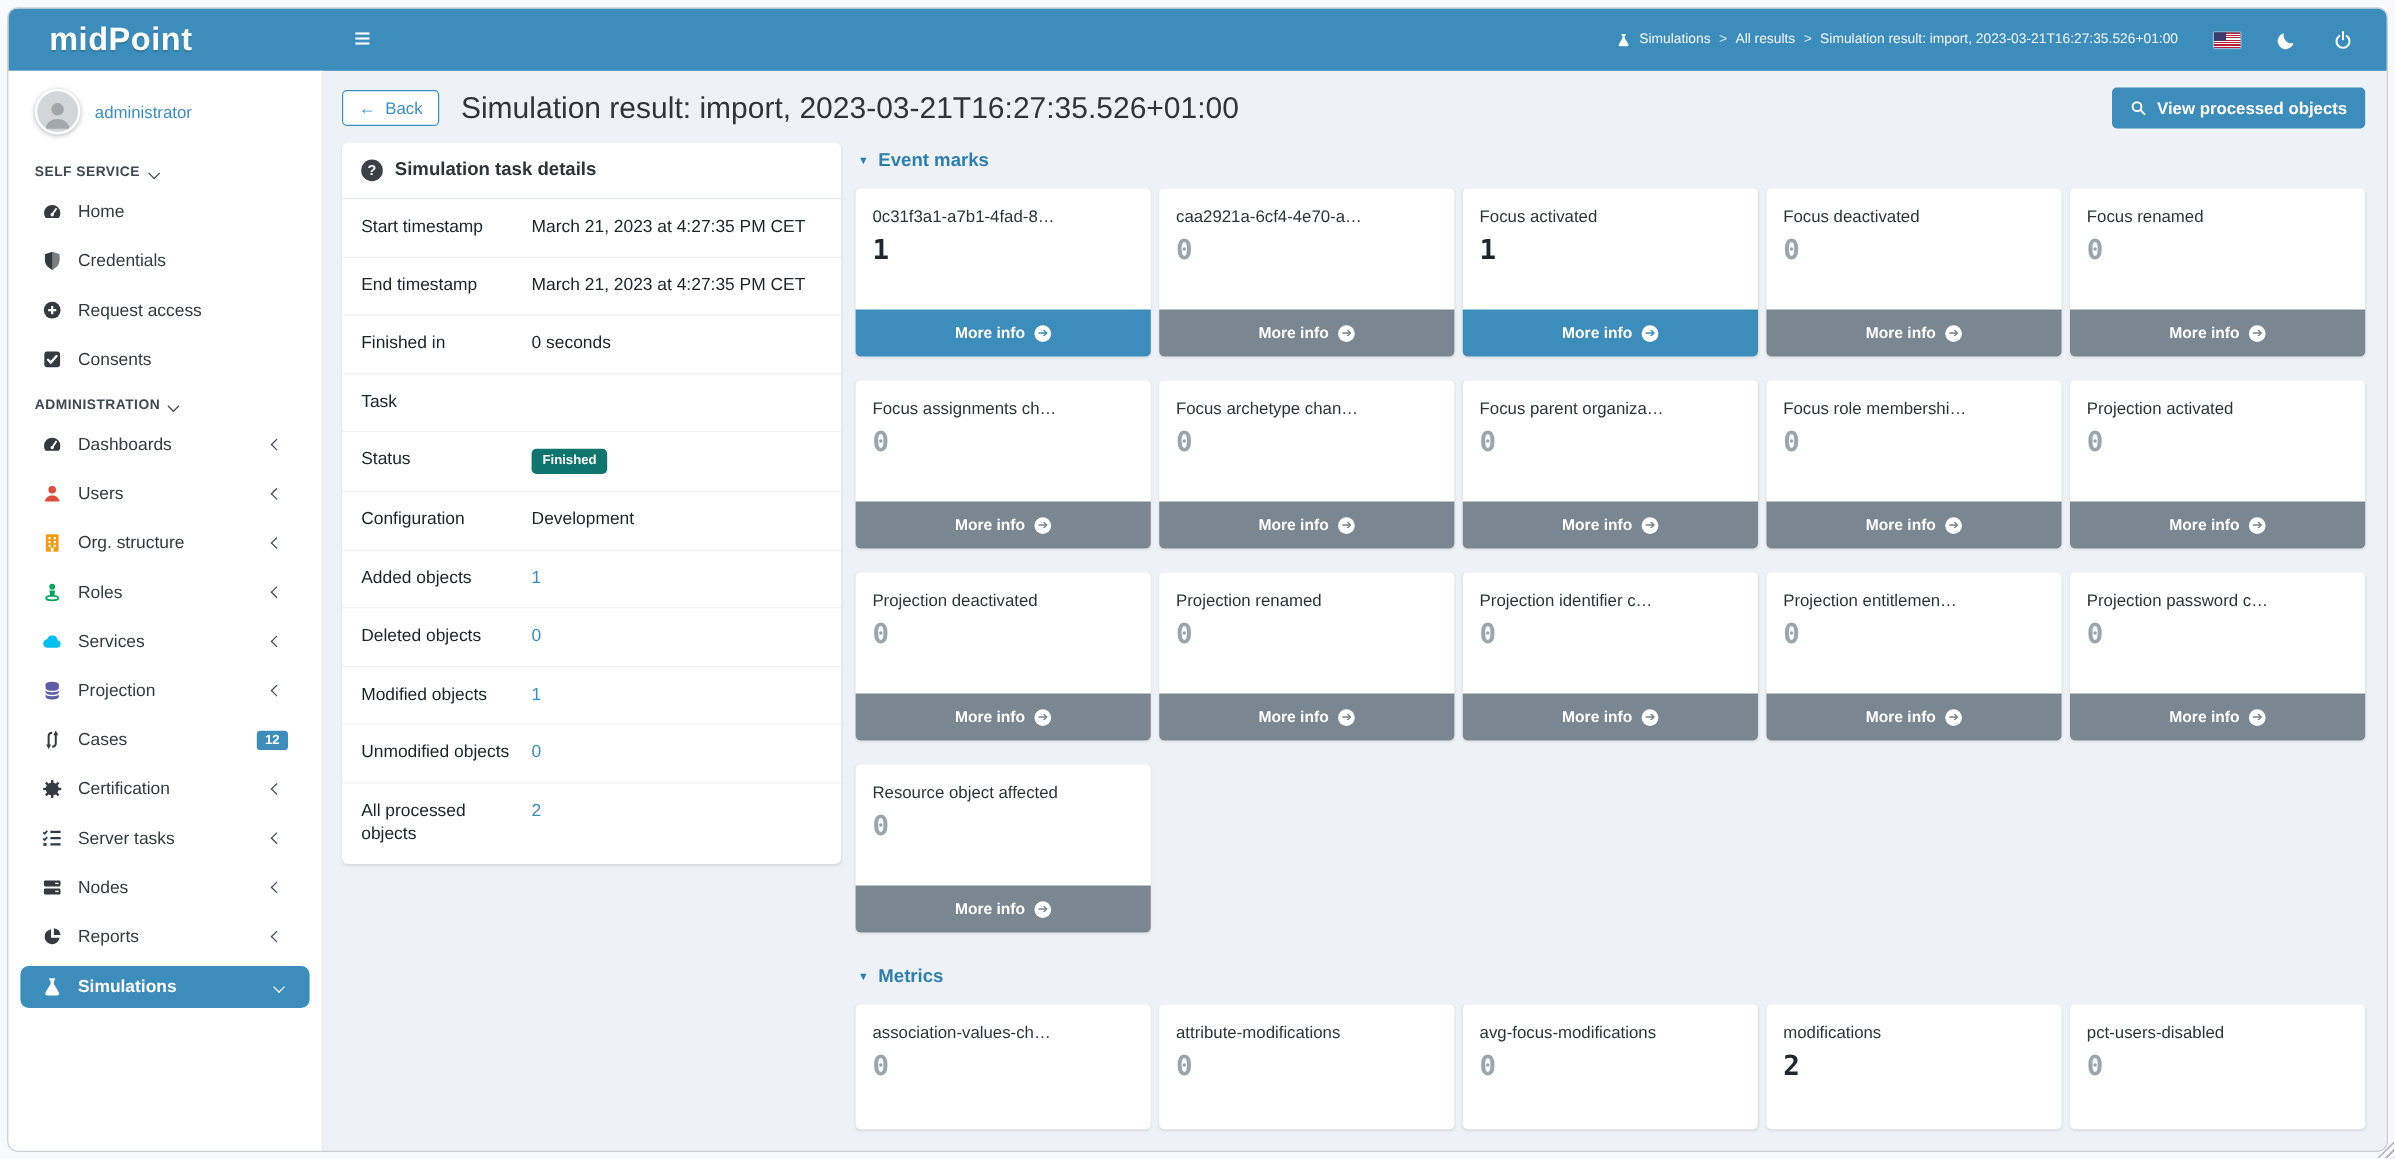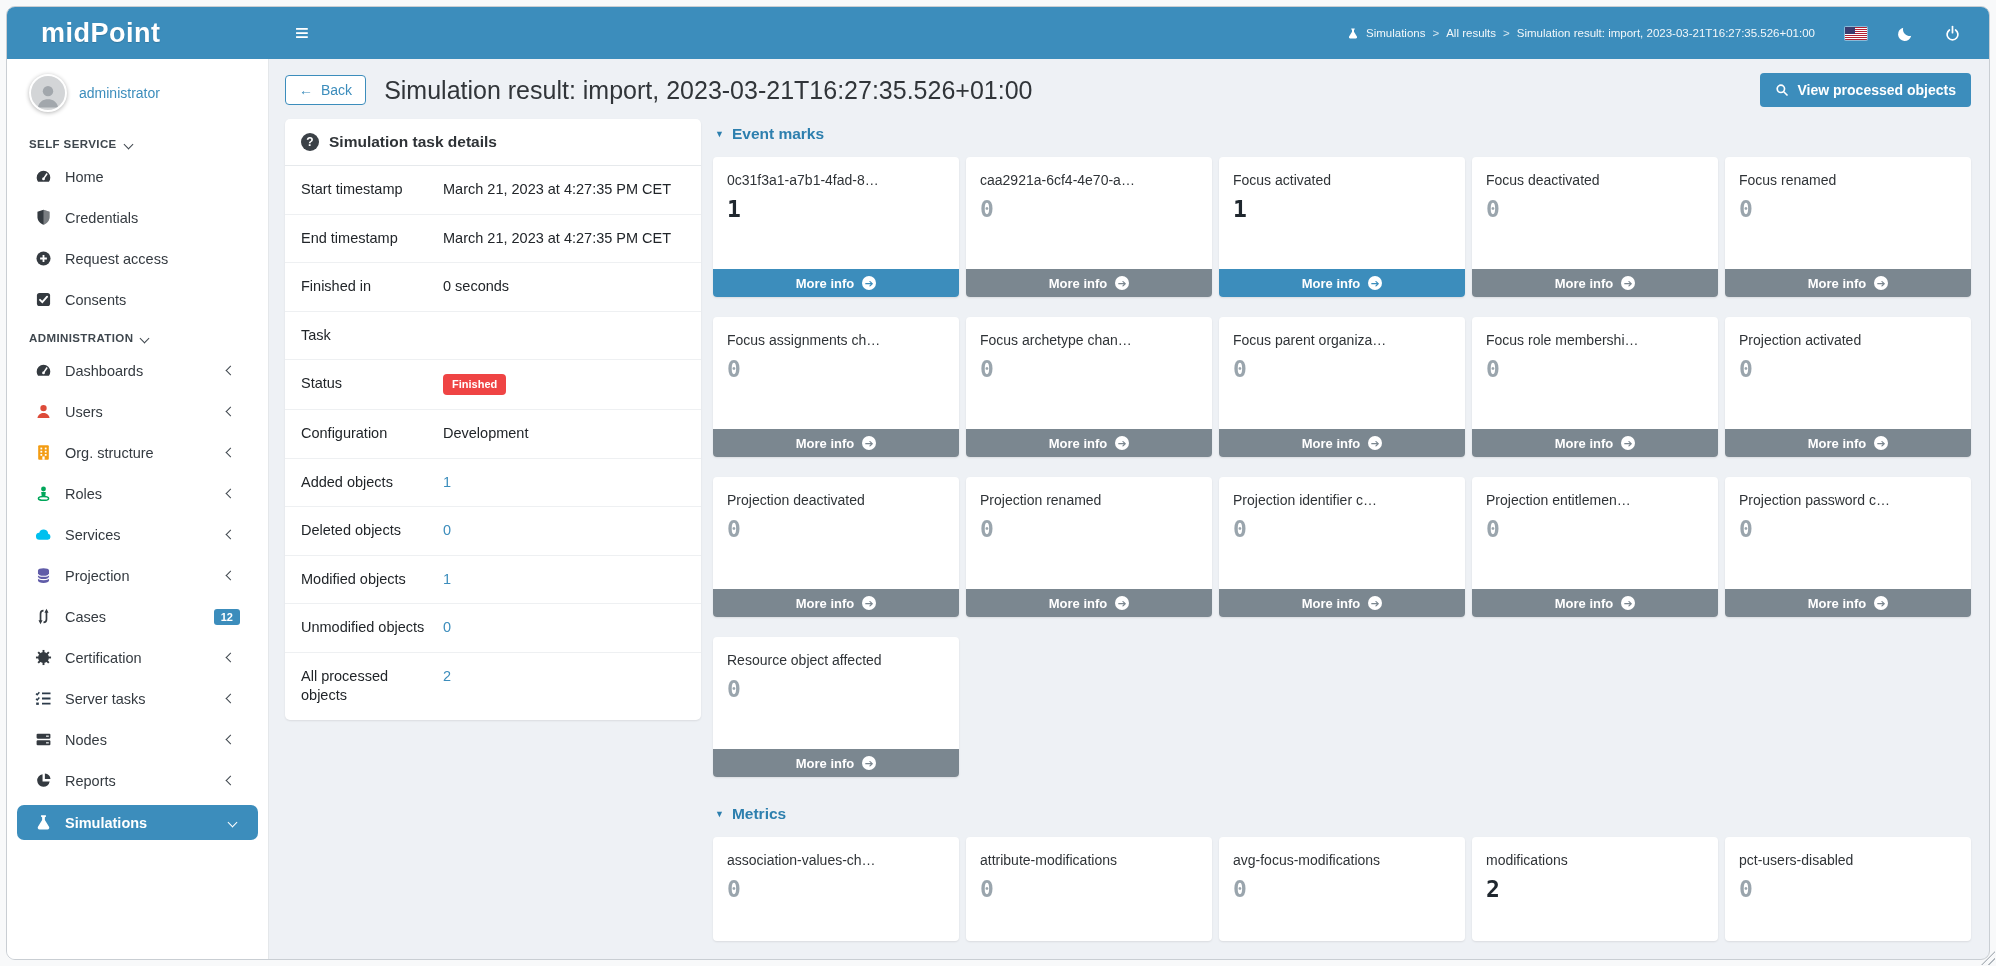--- a/index.html
+++ b/index.html
@@ -51,34 +51,34 @@
   
   .cols { display:flex; gap:12px; padding:0 18px 16px 16px; align-items:flex-start; }
   .details-card { width:416px; flex:none; background:#fff; border-radius:5px; box-shadow:0 1px 2px rgba(0,0,0,.09); overflow:hidden; }
   .details-head { display:flex; align-items:center; gap:10px; padding:14px 16px; border-bottom:1px solid #e6e9ec; font-size:15.5px; font-weight:600; color:#2f3337; }
   .q-circle { width:18px; height:18px; border-radius:50%; background:#3b4147; color:#fff; font-size:12px; font-weight:700; display:flex; align-items:center; justify-content:center; flex:none; }
   .d-row { display:flex; padding:14px 16px; border-bottom:1px solid #eef0f2; font-size:14.5px; color:#212529; line-height:1.35; }
   .d-row:last-child { border-bottom:none; }
   .d-label { width:142px; flex:none; padding-right:10px; }
   .d-value { flex:1; min-width:0; }
   .lnk { color:#3c8dbc; cursor:pointer; }
-  .status-badge { display:inline-block; background:#ef4444; color:#fff; font-size:11px; font-weight:700; border-radius:4px; padding:3px 9px; }
+  .status-badge { display:inline-block; background:#0f766e; color:#fff; font-size:11px; font-weight:700; border-radius:4px; padding:3px 9px; }
 
   
   .right-col { flex:1; min-width:0; }
   .section-head { display:flex; align-items:center; gap:8px; font-size:15.5px; font-weight:600; color:#2d7fae; margin:6px 0 14px 2px; cursor:pointer; }
   .caret { font-size:9px; line-height:1; }
   .card-grid { display:grid; grid-template-columns:repeat(5,1fr); gap:20px 7px; margin-bottom:28px; }
   .card { background:#fff; border-radius:4px; box-shadow:0 1px 2px rgba(0,0,0,.09); display:flex; flex-direction:column; min-width:0; }
   .em-card { min-height:140px; }
   .mt-card { min-height:104px; }
   .card-title { padding:15px 14px 6px; font-size:14px; color:#2f3337; white-space:nowrap; overflow:hidden; }
   .val { padding:2px 14px 10px; font-size:23px; font-weight:700; color:#1f272e; font-family:"DejaVu Sans Mono","Liberation Mono",monospace; }
   .val.muted { color:#9aa5ad; }
-  .more-info { margin-top:auto; height:28px; border:none; border-radius:0 0 4px 4px; background:#7b8790; color:#fff; font-size:13px; font-weight:600; display:flex; align-items:center; justify-content:center; gap:8px; cursor:pointer; font-family:inherit; }
+  .more-info { margin-top:auto; height:39px; border:none; border-radius:0 0 4px 4px; background:#7b8790; color:#fff; font-size:13px; font-weight:600; display:flex; align-items:center; justify-content:center; gap:8px; cursor:pointer; font-family:inherit; }
   .more-info .arr { width:14px; height:14px; border-radius:50%; background:#fff; color:#7b8790; font-size:10.5px; font-weight:700; display:flex; align-items:center; justify-content:center; }
   .more-info.accent { background:#3c8dbc; }
   .more-info.accent .arr { color:#3c8dbc; }
 
   .grip { position:absolute; right:1px; bottom:1px; width:14px; height:14px; clip-path:polygon(100% 0,100% 100%,0 100%); background:repeating-linear-gradient(135deg,#b2b8be 0 1.5px,transparent 1.5px 4.8px); }
 </style>
 </head>
 <body>
 
 <svg width="0" height="0" style="position:absolute">

